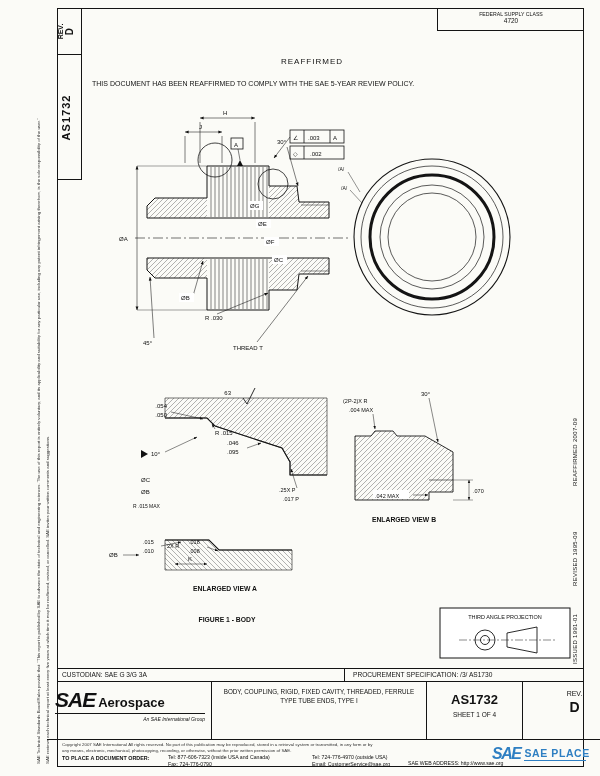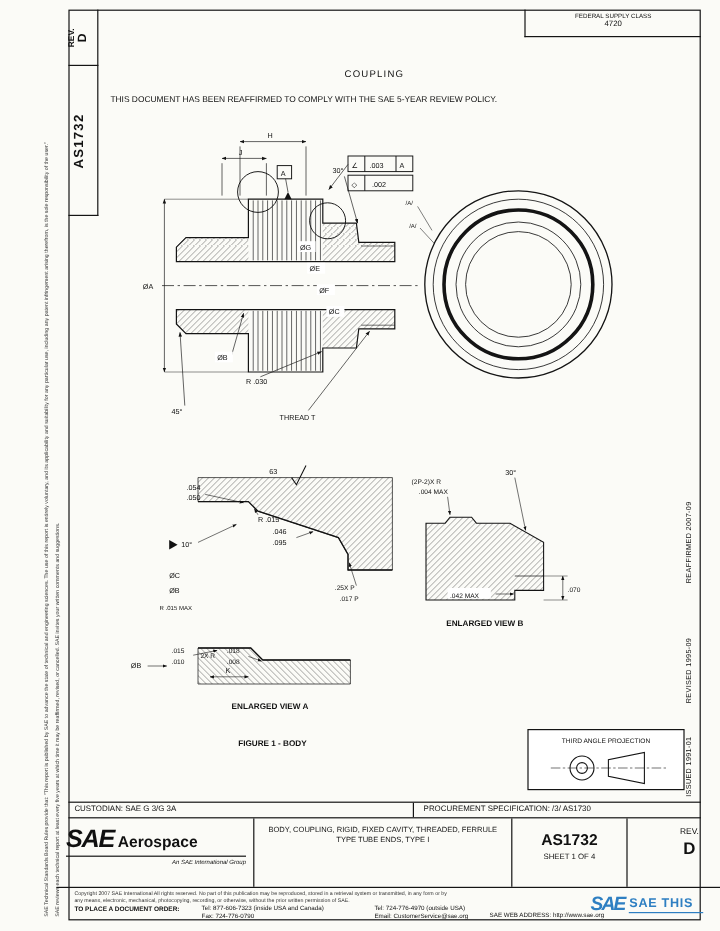--- a/index.html
+++ b/index.html
@@ -43,21 +43,21 @@
 </div>
 
 <div class="abs as-box"></div>
 <div class="abs rot" style="left:60px;top:180px;width:125px;height:22px;text-align:center;font-weight:bold;font-size:11px;letter-spacing:1px;">AS1732</div>
 
 <div class="abs fsc-box">
   <div style="font-size:5.2px;margin-top:3px;">FEDERAL SUPPLY CLASS</div>
   <div style="font-size:6.5px;">4720</div>
 </div>
 
-<div class="abs" style="left:82px;top:57px;width:460px;text-align:center;font-size:8px;letter-spacing:1px;">COUPLING</div>
+<div class="abs" style="left:82px;top:57px;width:460px;text-align:center;font-size:8px;letter-spacing:1px;">REAFFIRMED</div>
 <div class="abs" style="left:92px;top:80px;width:450px;font-size:7px;">THIS DOCUMENT HAS BEEN REAFFIRMED TO COMPLY WITH THE SAE 5-YEAR REVIEW POLICY.</div>
 
 <div class="abs rot" style="left:572px;top:486px;width:118px;height:13px;font-size:6px;letter-spacing:.3px;">REAFFIRMED  2007-09</div>
 <div class="abs rot" style="left:572px;top:586px;width:98px;height:13px;font-size:6px;letter-spacing:.3px;">REVISED  1995-09</div>
 <div class="abs rot" style="left:572px;top:664px;width:77px;height:13px;font-size:6px;letter-spacing:.3px;">ISSUED  1991-01</div>
 
 <svg class="abs svgtx" style="left:57px;top:100px;" width="527" height="568" viewBox="0 0 527 568">
   <defs>
     <pattern id="h45" width="5" height="5" patternUnits="userSpaceOnUse">
         <path d="M0,5 L5,0" stroke="#555" stroke-width="0.45"></path>
@@ -271,16 +271,16 @@
   <div>Email: CustomerService@sae.org</div>
 </div>
 <div class="abs" style="left:408px;top:760px;font-size:5.2px;">
   <span>SAE WEB ADDRESS:</span>
   <span>http://www.sae.org</span>
 </div>
 
 <div class="abs wm" style="left:492px;top:745px;display:flex;align-items:center;gap:4px;">
   <span style="font-size:16px;font-weight:900;font-style:italic;letter-spacing:-1.5px;">SAE</span>
   <span style="display:inline-block;">
-    <span style="font-size:10.5px;font-weight:bold;letter-spacing:.6px;display:block;">SAE THIS</span>
+    <span style="font-size:10.5px;font-weight:bold;letter-spacing:.6px;display:block;">SAE PLACE</span>
     <span style="display:block;height:1.6px;background:#2e7fc2;width:62px;margin-top:1px;"></span>
   </span>
 </div>
 
 </body></html>

